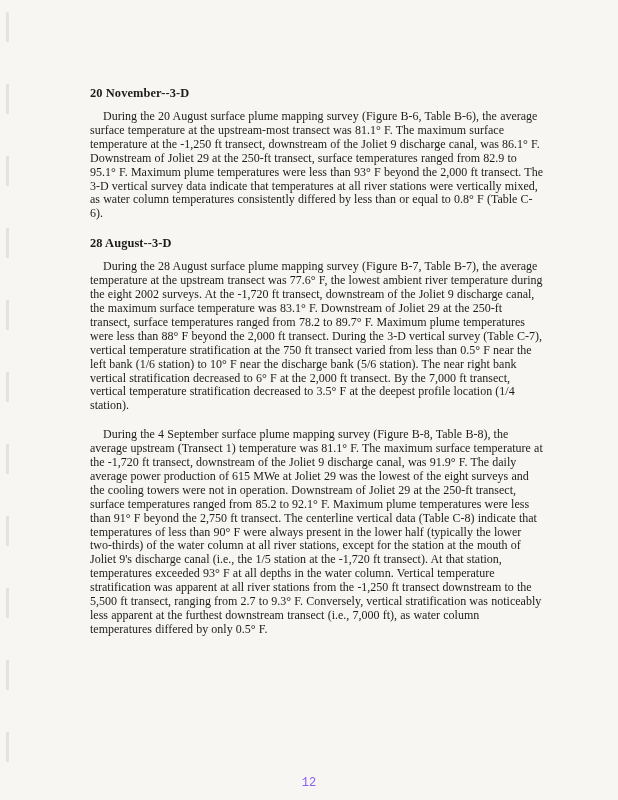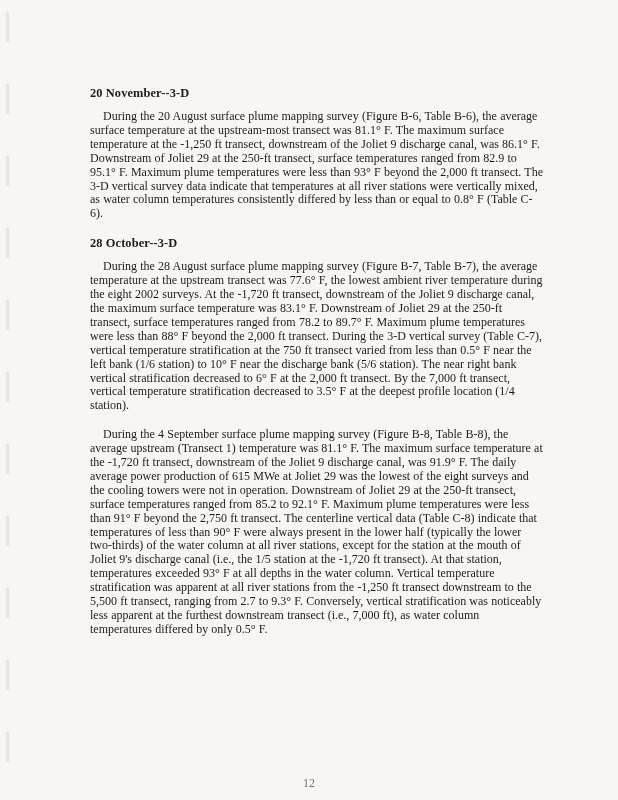--- a/index.html
+++ b/index.html
@@ -54,37 +54,38 @@
     text-align: left;
     word-spacing: 0.2px;
   }
   .page-number {
     position: absolute;
     left: 0;
     right: 0;
     top: 776px;
     text-align: center;
     font-size: 12px;
-    color: #737373;
+    color: #8b5cf6;
+    font-family: Liberation Mono, monospace;
   }
 </style>
 </head>
 <body>
 
 <div class="scan-edge"></div>
 
 <div class="page-content">
 
   <div class="doc-section">
     <h2 class="doc-heading">20 November--3-D</h2>
     <p class="doc-body">During the 20 August surface plume mapping survey (Figure B-6, Table B-6), the average surface temperature at the upstream-most transect was 81.1° F. The maximum surface temperature at the -1,250 ft transect, downstream of the Joliet 9 discharge canal, was 86.1° F. Downstream of Joliet 29 at the 250-ft transect, surface temperatures ranged from 82.9 to 95.1° F. Maximum plume temperatures were less than 93° F beyond the 2,000 ft transect. The 3-D vertical survey data indicate that temperatures at all river stations were vertically mixed, as water column temperatures consistently differed by less than or equal to 0.8° F (Table C-6).</p>
   </div>
 
   <div class="doc-section">
-    <h2 class="doc-heading">28 October--3-D</h2>
+    <h2 class="doc-heading">28 August--3-D</h2>
     <p class="doc-body">During the 28 August surface plume mapping survey (Figure B-7, Table B-7), the average temperature at the upstream transect was 77.6° F, the lowest ambient river temperature during the eight 2002 surveys. At the -1,720 ft transect, downstream of the Joliet 9 discharge canal, the maximum surface temperature was 83.1° F. Downstream of Joliet 29 at the 250-ft transect, surface temperatures ranged from 78.2 to 89.7° F. Maximum plume temperatures were less than 88° F beyond the 2,000 ft transect. During the 3-D vertical survey (Table C-7), vertical temperature stratification at the 750 ft transect varied from less than 0.5° F near the left bank (1/6 station) to 10° F near the discharge bank (5/6 station). The near right bank vertical stratification decreased to 6° F at the 2,000 ft transect. By the 7,000 ft transect, vertical temperature stratification decreased to 3.5° F at the deepest profile location (1/4 station).</p>
   </div>
 
   <div class="doc-section">
     <p class="doc-body">During the 4 September surface plume mapping survey (Figure B-8, Table B-8), the average upstream (Transect 1) temperature was 81.1° F. The maximum surface temperature at the -1,720 ft transect, downstream of the Joliet 9 discharge canal, was 91.9° F. The daily average power production of 615 MWe at Joliet 29 was the lowest of the eight surveys and the cooling towers were not in operation. Downstream of Joliet 29 at the 250-ft transect, surface temperatures ranged from 85.2 to 92.1° F. Maximum plume temperatures were less than 91° F beyond the 2,750 ft transect. The centerline vertical data (Table C-8) indicate that temperatures of less than 90° F were always present in the lower half (typically the lower two-thirds) of the water column at all river stations, except for the station at the mouth of Joliet 9's discharge canal (i.e., the 1/5 station at the -1,720 ft transect). At that station, temperatures exceeded 93° F at all depths in the water column. Vertical temperature stratification was apparent at all river stations from the -1,250 ft transect downstream to the 5,500 ft transect, ranging from 2.7 to 9.3° F. Conversely, vertical stratification was noticeably less apparent at the furthest downstream transect (i.e., 7,000 ft), as water column temperatures differed by only 0.5° F.</p>
   </div>
 
 </div>
 
 <div class="page-number">12</div>

